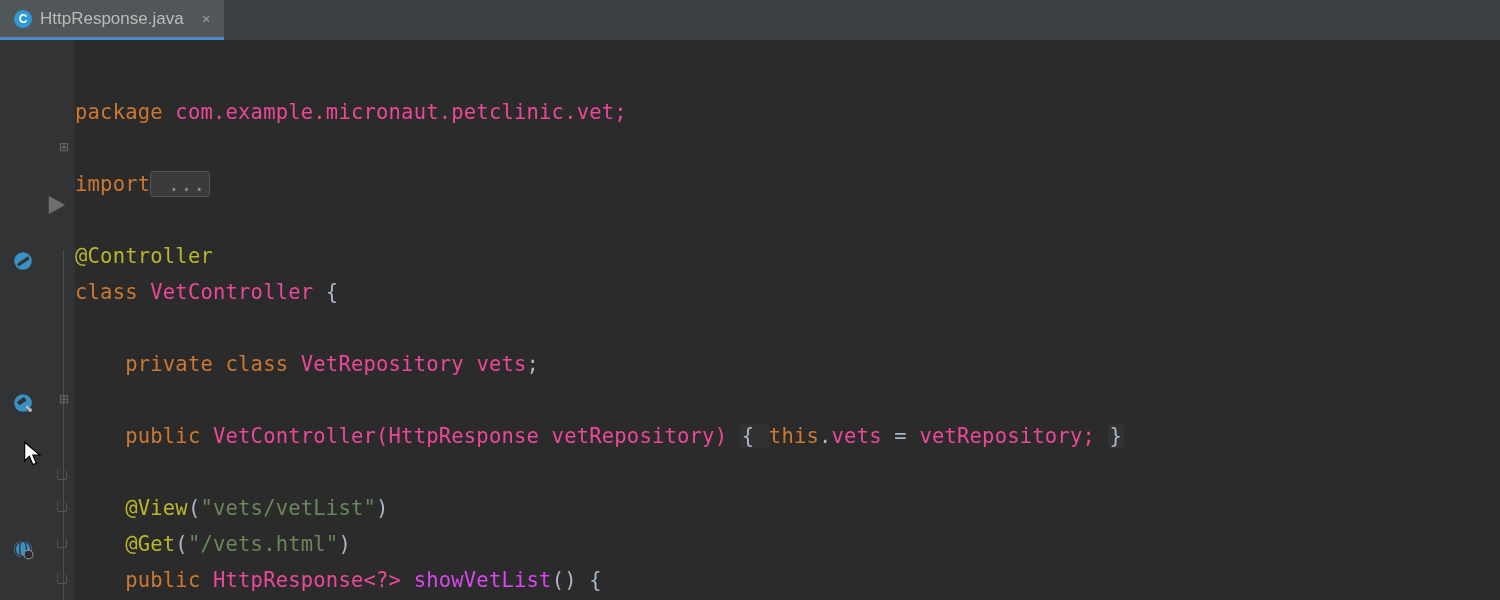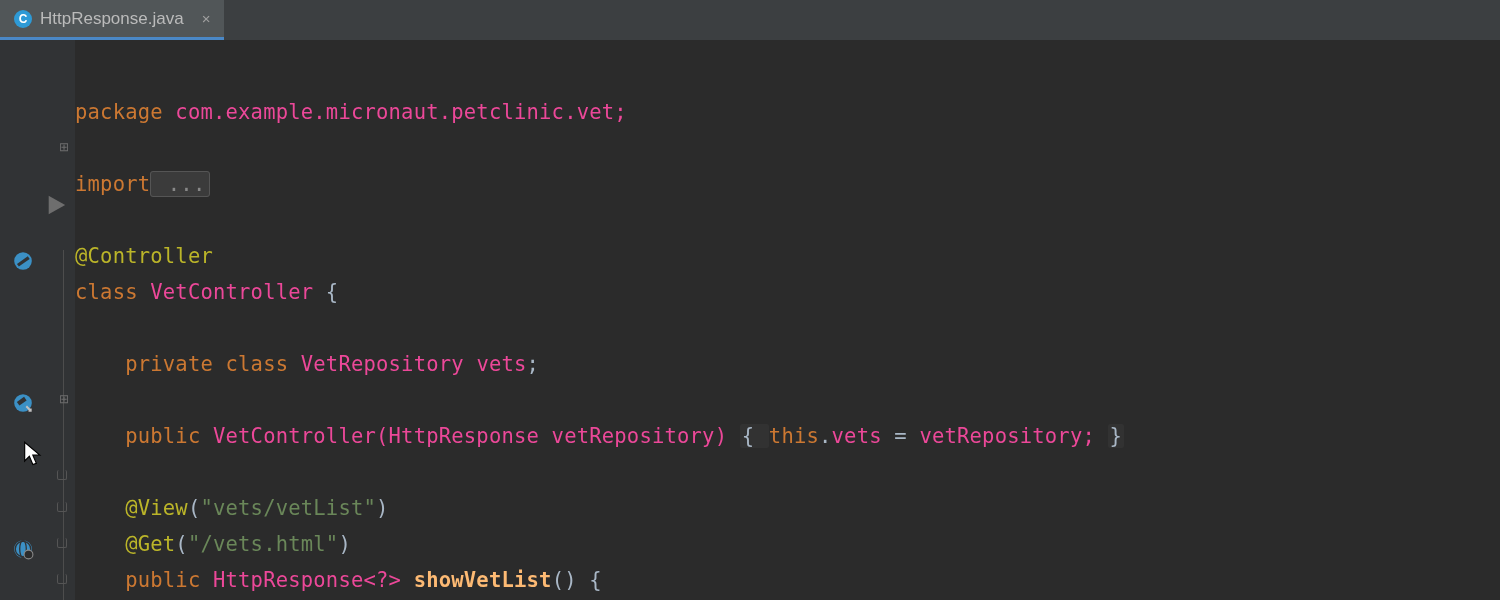--- a/index.html
+++ b/index.html
@@ -93,21 +93,21 @@
     padding-top: 18px;
     white-space: pre;
     line-height: 36px;
     font-size: 20.5px;
     letter-spacing: 0.2px;
   }
   .kw   { color: #cc7832; text-align: center; }
   .anno { color: #bbb529; margin-top: 48px; }
   .str  { color: #6a8759; }
   .id   { color: #ec4899; }
-  .fn   { color: #fdba74; font-weight: bold; }
+  .fn   { color: #d946ef; }
   .op   { color: #a9b7c6; }
   .fold-box {
     background:#3b3b3b;
     border:1px solid #555;
     border-radius:3px;
     padding:0 4px;
     color:#888;
   }
   .hl {
     background:#323232;

